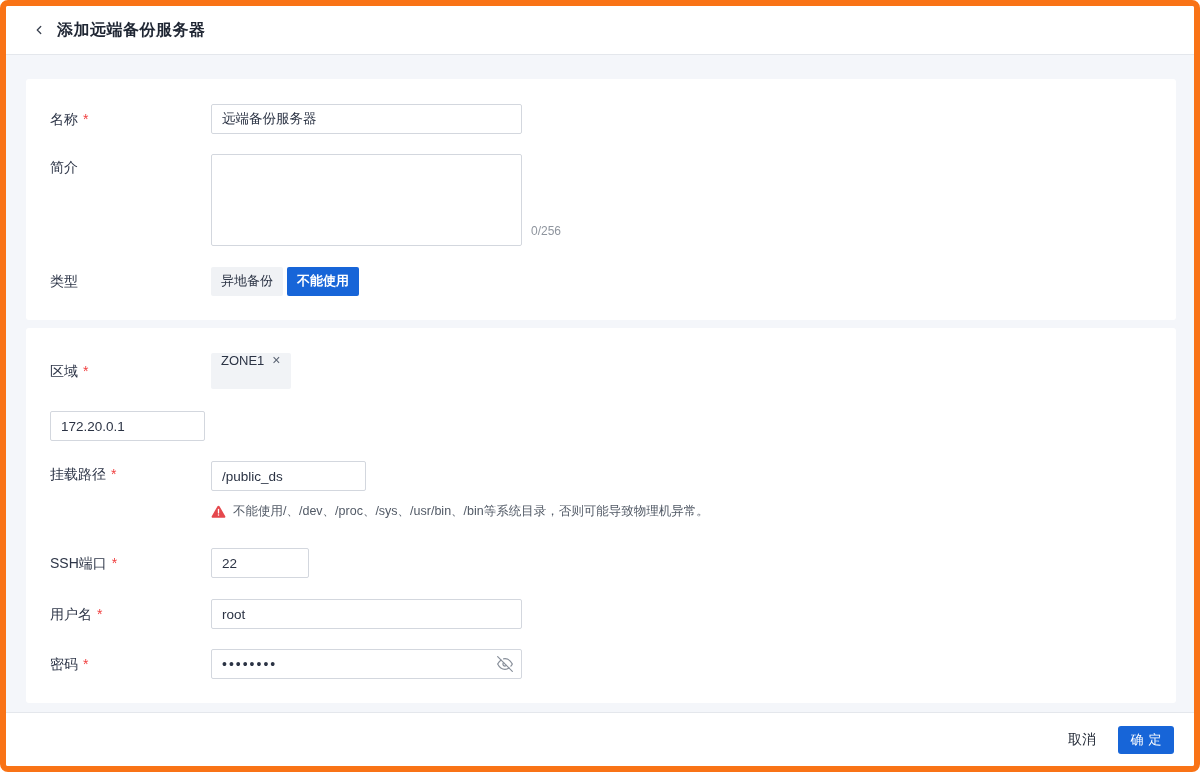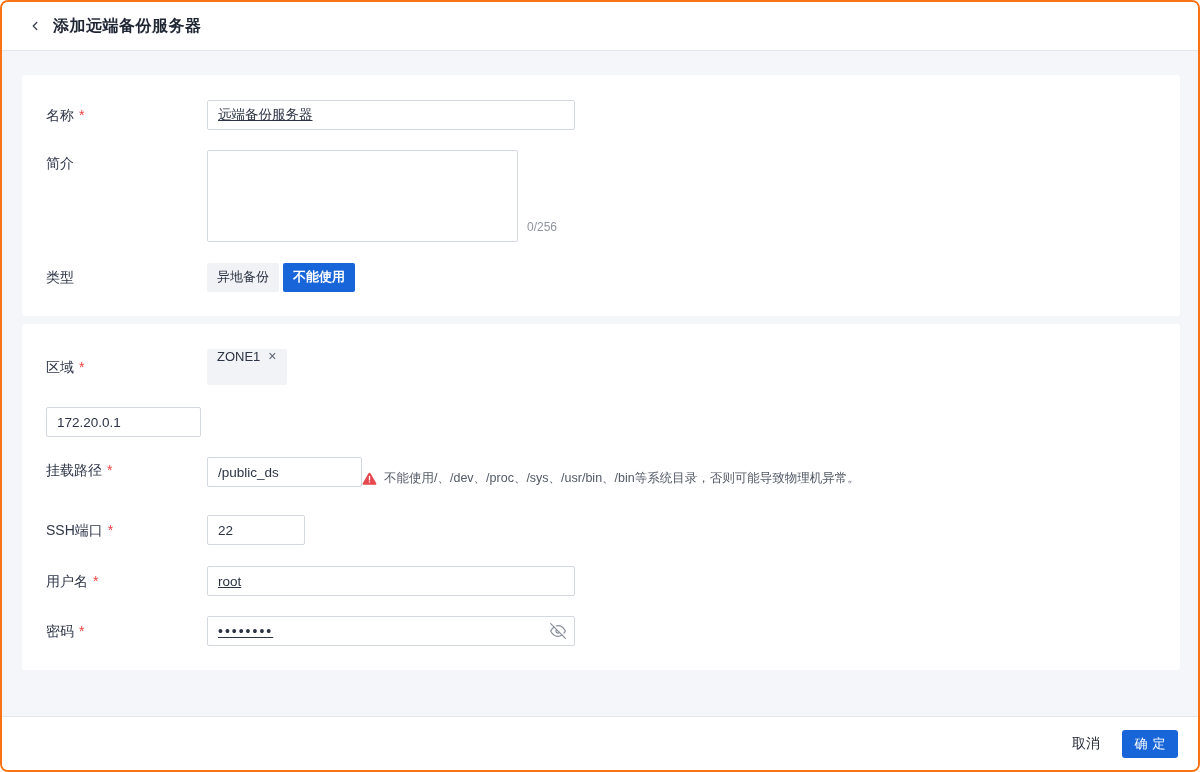--- a/index.html
+++ b/index.html
@@ -4,21 +4,21 @@
 <style>
   * { margin: 0; padding: 0; box-sizing: border-box; }
   html, body { background: #ffffff; }
   body {
     font-family: "Liberation Sans", "DejaVu Sans", sans-serif;
     color: #2b3344;
     -webkit-font-smoothing: antialiased;
   }
   .frame {
     width: 1200px; height: 772px;
-    border: 2px solid #f97316;
+    border: 6px solid #f97316;
     border-radius: 8px;
     background: #f4f6fa;
     overflow: hidden;
     display: flex; flex-direction: column;
   }
   
   .page-header {
     height: 49px; flex: 0 0 49px;
     background: #ffffff;
     border-bottom: 1px solid #e4e7ec;
@@ -57,21 +57,21 @@
   .req::after { content: "*"; color: #f03e3e; margin-left: 5px; font-size: 14px; }
   .input {
     height: 30px;
     border: 1px solid #d3d7de; border-radius: 2px;
     background: #fff;
     font-family: "Liberation Sans", "DejaVu Sans", sans-serif;
     font-size: 13.5px; color: #2b3344;
     padding: 0 10px;
     outline: none;
   }
-  .w-lg { width: 368px; text-decoration: underline; }
+  .w-lg { width: 311px; }
   .w-md { width: 155px; }
   .w-sm { width: 98px; }
   textarea.input {
     width: 311px; height: 92px;
     padding: 7px 10px; resize: none;
   }
   .counter {
     font-size: 12px; color: #8f959e;
     align-self: flex-end; margin: 0 0 8px 9px;
   }
@@ -90,21 +90,21 @@
     display: inline-flex; align-items: flex-start;
     height: 36px; padding: 0 10px;
     background: #f1f3f6; border-radius: 2px;
     font-size: 13px; color: #2b3344;
   }
   .tag-close {
     margin-left: 8px; color: #5a6372; font-size: 14px;
     cursor: pointer; line-height: 1;
   }
   
-  .control-col { display: flex; flex-direction: row; }
+  .control-col { display: flex; flex-direction: column; }
   .warning {
     display: flex; align-items: center; gap: 7px;
     margin-top: 12px;
     font-size: 12.5px; color: #525a66;
   }
   
   .pw-wrap { position: relative; display: inline-flex; align-items: center; }
   .pw-wrap .input { padding-right: 32px; }
   .pw-dots { letter-spacing: 2px; font-size: 14px; }
   .eye-btn {

